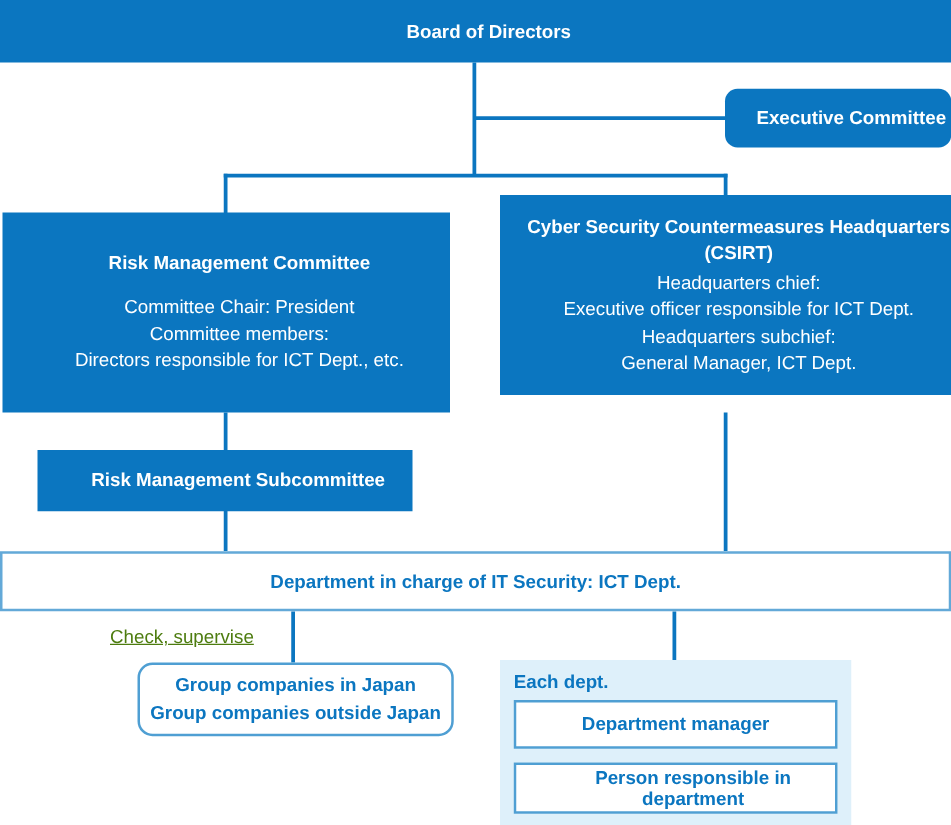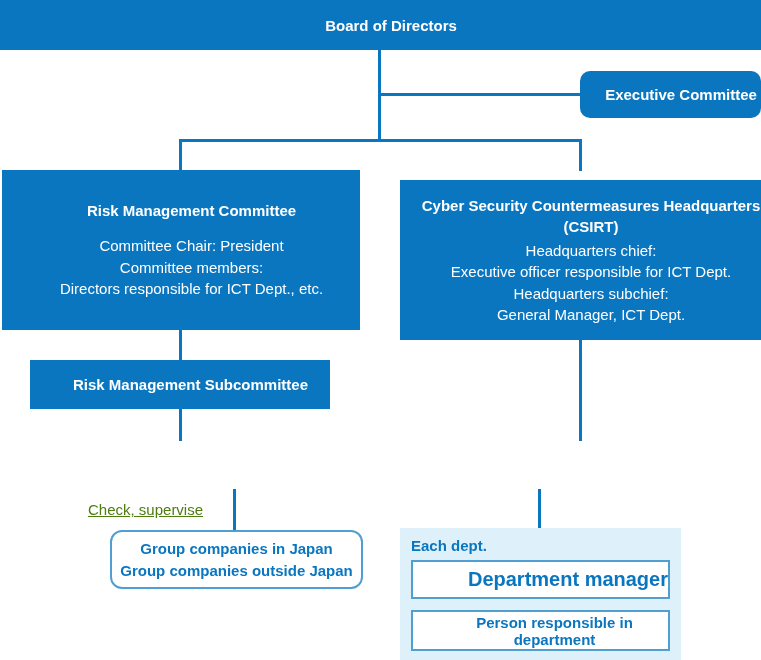--- a/index.html
+++ b/index.html
@@ -28,21 +28,21 @@
     justify-content: center;
     text-align: center;
   }
   .solid { background: #0b76c0; color: #ffffff; padding-left: 21px; }
   .outline { background: #ffffff; border: 2px solid #4f9fd3; color: #0b76c0; }
 
   #board   { left: 0;     top: 0;     width: 761px; height: 50px;  font-size: 15px; font-weight: bold; }
   #exec    { left: 580px; top: 71px;  width: 181px; height: 47px;  font-size: 15px; font-weight: bold; border-radius: 10px; }
 
   #risk    { left: 2px;   top: 170px; width: 358px; height: 160px; }
-  #csirt   { left: 400px; top: 180px; width: 361px; height: 160px; text-align: right; }
+  #csirt   { left: 400px; top: 156px; width: 361px; height: 160px; text-align: right; }
   .box-title { font-size: 15px; font-weight: bold; line-height: 21px; }
   #risk .box-title { margin-bottom: 14px; }
   #csirt .box-title { margin-bottom: 3px; }
   .box-line { font-size: 15px; line-height: 21.5px; }
 
   #subcommittee { left: 30px; top: 360px; width: 300px; height: 49px; font-size: 15px; font-weight: bold; }
 
   #dept {
     left: 0; top: 441px; width: 761px; height: 48px;
     font-size: 15px; font-weight: bold;
@@ -64,21 +64,21 @@
     left: 400px; top: 528px; width: 281px; height: 132px;
     background: #def0fa;
   }
   #each-dept-label {
     position: absolute;
     left: 11px; top: 9px;
     color: #0b76c0;
     font-size: 15px;
     font-weight: bold;
   }
-  #dept-manager      { left: 11px; top: 32px; width: 259px; height: 39px; font-size: 20px; font-weight: bold; align-items: flex-end; }
+  #dept-manager      { left: 11px; top: 32px; width: 259px; height: 39px; font-size: 15px; font-weight: bold; }
   #person-responsible{ left: 11px; top: 82px; width: 259px; height: 41px; font-size: 15px; font-weight: bold; padding-left: 28px; }
 </style>
 </head>
 <body>
 
 <div class="canvas">
 
   <div class="conn v" style="left:378px; top:50px;  height:90px;"></div>
   <div class="conn h" style="left:379px; top:93px;  width:201px;"></div>
   <div class="conn h" style="left:179px; top:139px; width:403px;"></div>
@@ -110,20 +110,23 @@
     <div class="box-line">Headquarters chief:</div>
     <div class="box-line">Executive officer responsible for ICT Dept.</div>
     <div class="box-line">Headquarters subchief:</div>
     <div class="box-line">General Manager, ICT Dept.</div>
   </div>
 
   <div class="box solid" id="subcommittee">
     <span>Risk Management Subcommittee</span>
   </div>
 
+  <div class="box outline" id="dept">
+    <span>Department in charge of IT Security: ICT Dept.</span>
+  </div>
 
   <div id="check-supervise">Check, supervise</div>
 
   <div class="box outline" id="group">
     <div>Group companies in Japan</div>
     <div>Group companies outside Japan</div>
   </div>
 
   <div id="each-dept-panel">
     <div id="each-dept-label">Each dept.</div>

